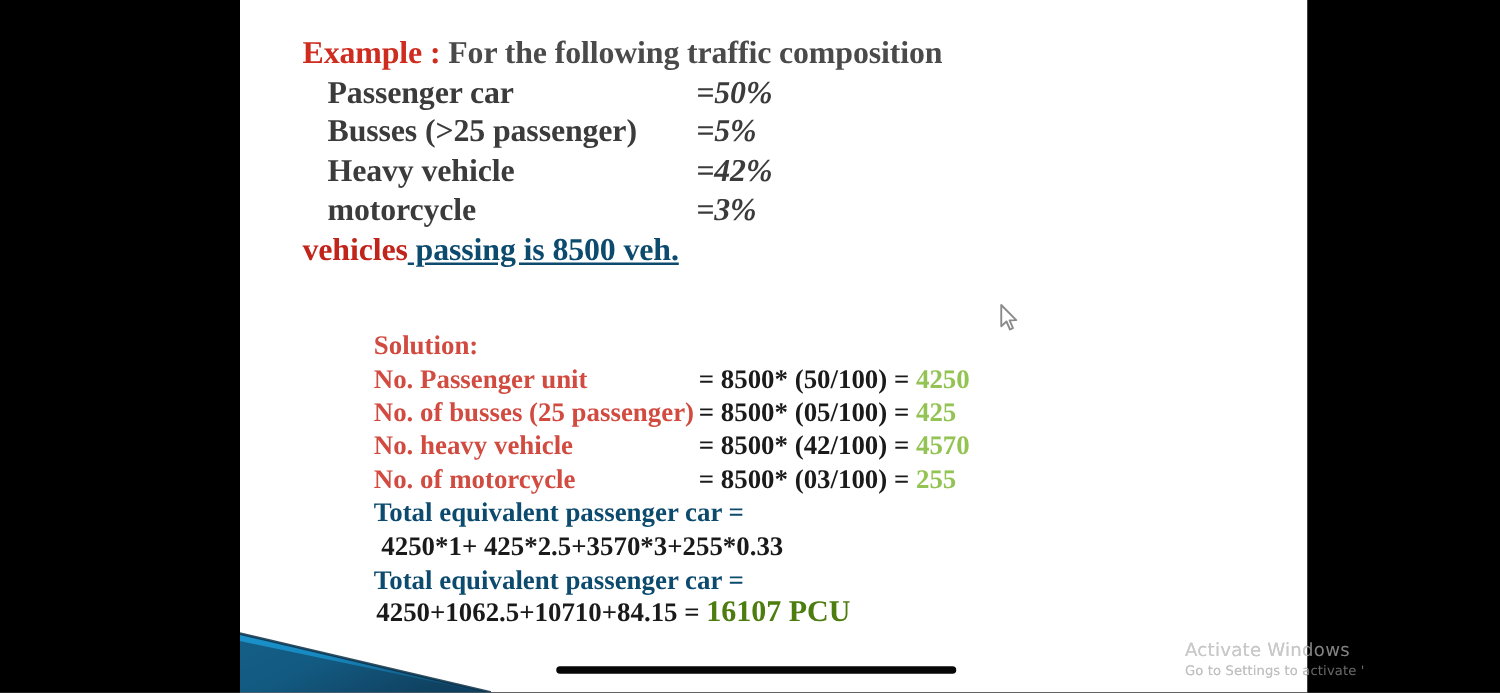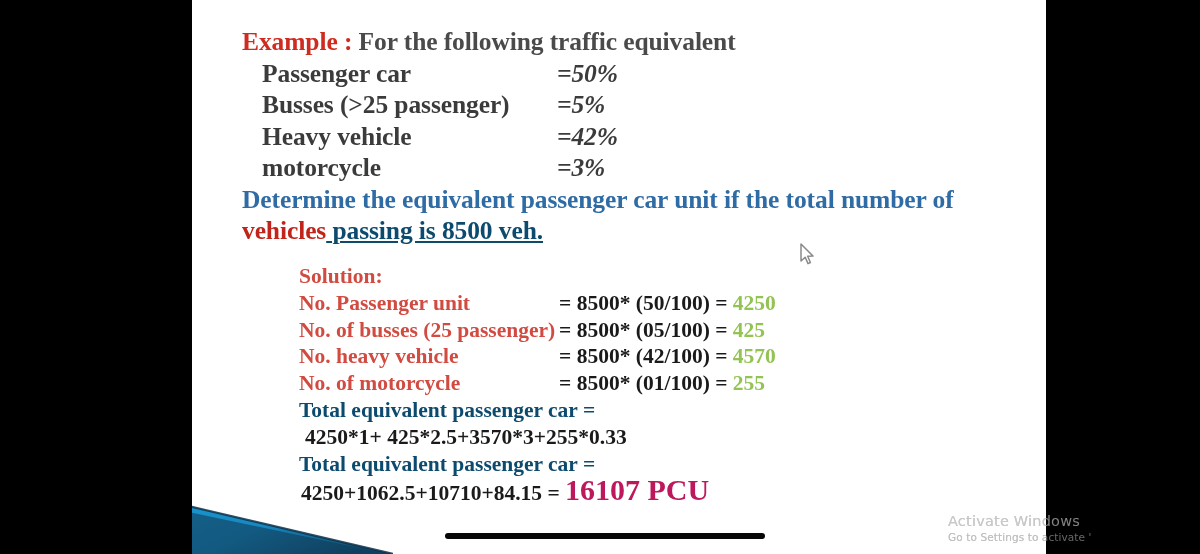--- a/index.html
+++ b/index.html
@@ -94,22 +94,22 @@
 
   #sum-line-1 {
     color: #1a1a1a;
     padding-left: 6px;
   }
   #sum-line-2 {
     color: #1a1a1a;
     padding-left: 2px;
   }
   #final-answer {
-    color: #be185d;
-    font-size: 30px;
+    color: #4d7c0f;
+    font-size: 24px;
     letter-spacing: 0px;
   }
 
   
   #deco-wedge {
     position: absolute;
     left: -4px;
     bottom: -2px;
     width: 205px;
     height: 58px;
@@ -204,42 +204,39 @@
 <body>
 
 <div id="viewport">
 
   <div id="slide">
 
     <div class="block" id="problem-block">
 
       <span class="prob-row">
         <span id="label-example">Example :</span>
-        <span id="text-example-rest">For the following traffic equivalent</span>
+        <span id="text-example-rest">For the following traffic composition</span>
       </span>
 
       <span class="prob-row">
         <span class="prob-label" style="width:295px">Passenger car</span><span class="prob-value">=50%</span>
       </span>
 
       <span class="prob-row">
         <span class="prob-label" style="width:295px">Busses (&gt;25 passenger)</span><span class="prob-value">=5%</span>
       </span>
 
       <span class="prob-row">
         <span class="prob-label" style="width:295px">Heavy vehicle</span><span class="prob-value">=42%</span>
       </span>
 
       <span class="prob-row">
         <span class="prob-label" style="width:295px">motorcycle</span><span class="prob-value">=3%</span>
       </span>
 
-      <span class="prob-row" id="determine-line">
-        <span>Determine the equivalent passenger car unit if the total number of</span>
-      </span>
 
       <span class="prob-row">
         <span id="determine-vehicles">vehicles</span><span id="determine-rest"> passing is 8500 veh.</span>
       </span>
     </div>
 
     <div id="solution-block">
 
       <div class="sol-line">
         <span class="sol-label">Solution:</span>
@@ -255,21 +252,21 @@
         <span class="sol-eq"><span>= 8500* (05/100) = </span><span class="sol-result">425</span></span>
       </div>
 
       <div class="sol-line">
         <span class="sol-label">No. heavy vehicle</span>
         <span class="sol-eq"><span>= 8500* (42/100) = </span><span class="sol-result">4570</span></span>
       </div>
 
       <div class="sol-line">
         <span class="sol-label">No. of motorcycle</span>
-        <span class="sol-eq"><span>= 8500* (01/100) = </span><span class="sol-result">255</span></span>
+        <span class="sol-eq"><span>= 8500* (03/100) = </span><span class="sol-result">255</span></span>
       </div>
 
       <div class="sol-line">
         <span id="total-label-1">Total equivalent passenger car =</span>
       </div>
 
       <div class="sol-line">
         <span id="sum-line-1">4250*1+ 425*2.5+3570*3+255*0.33</span>
       </div>
 

